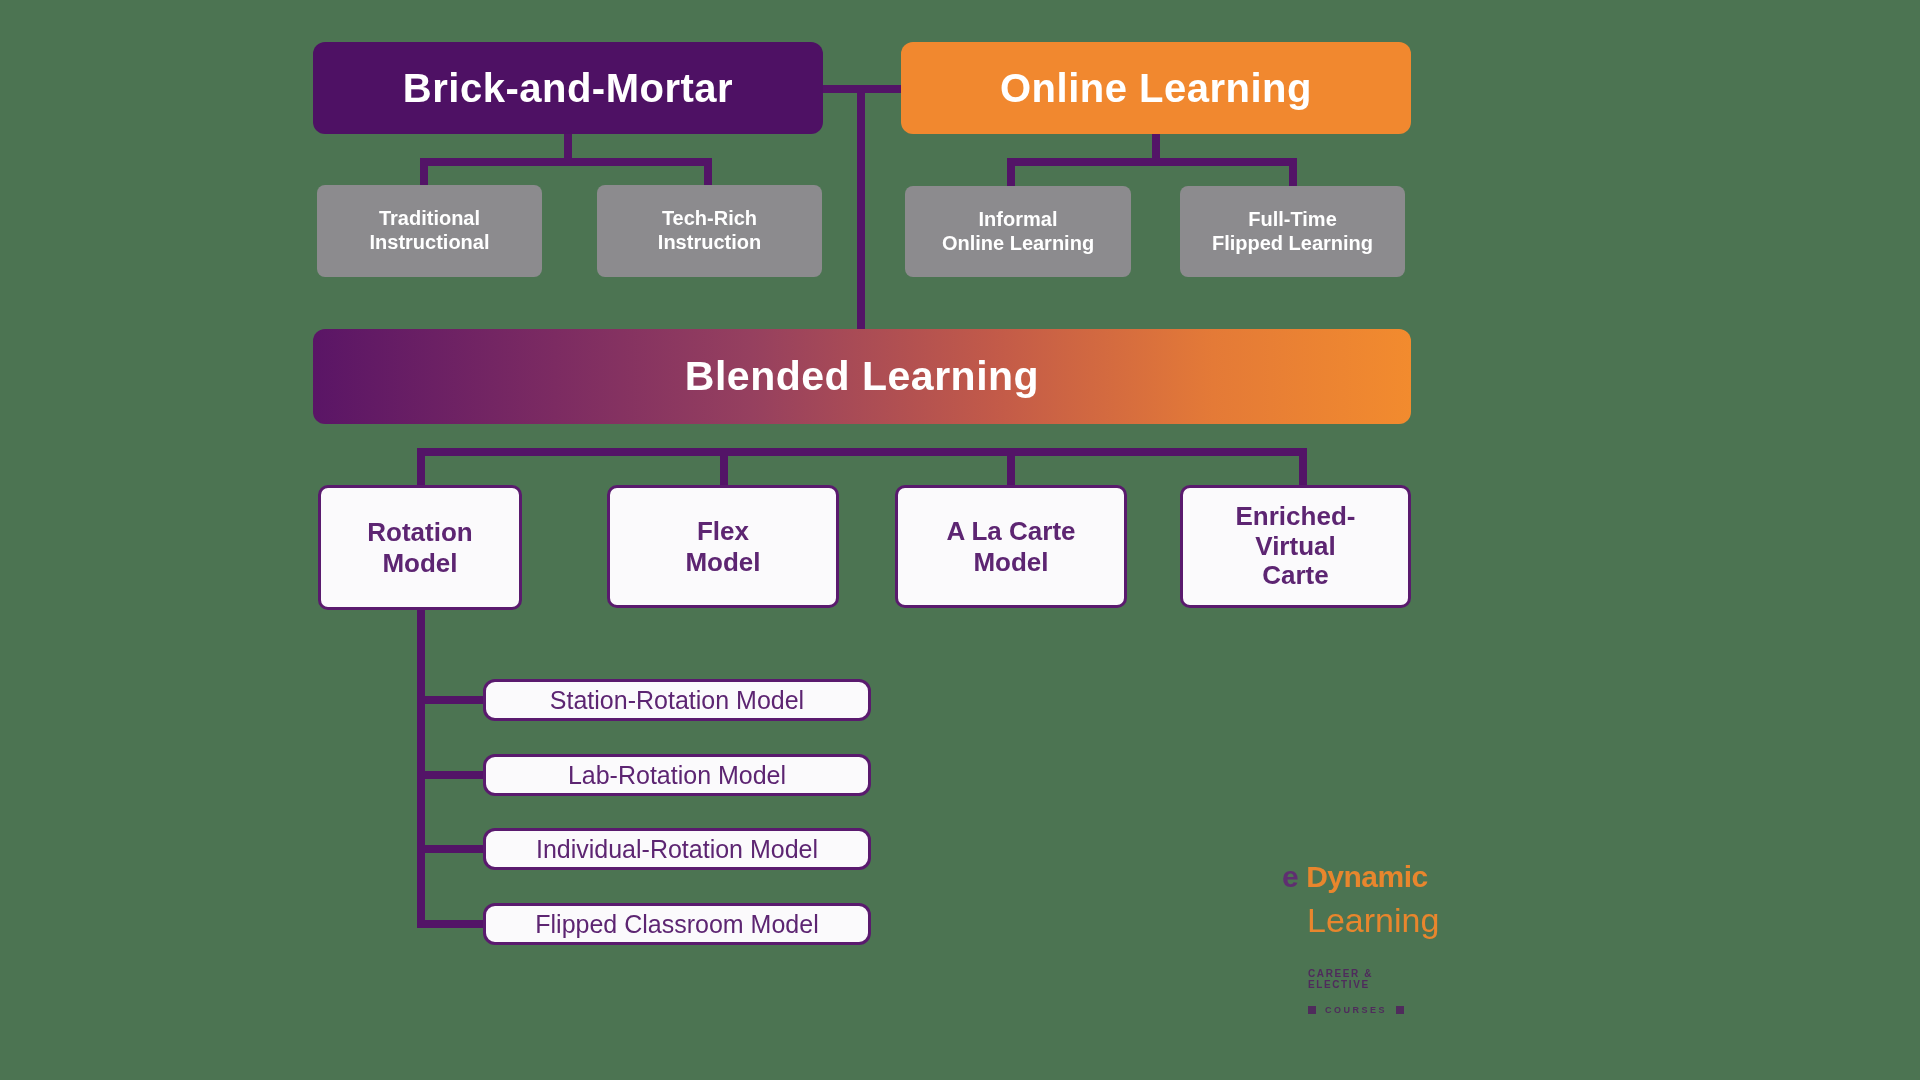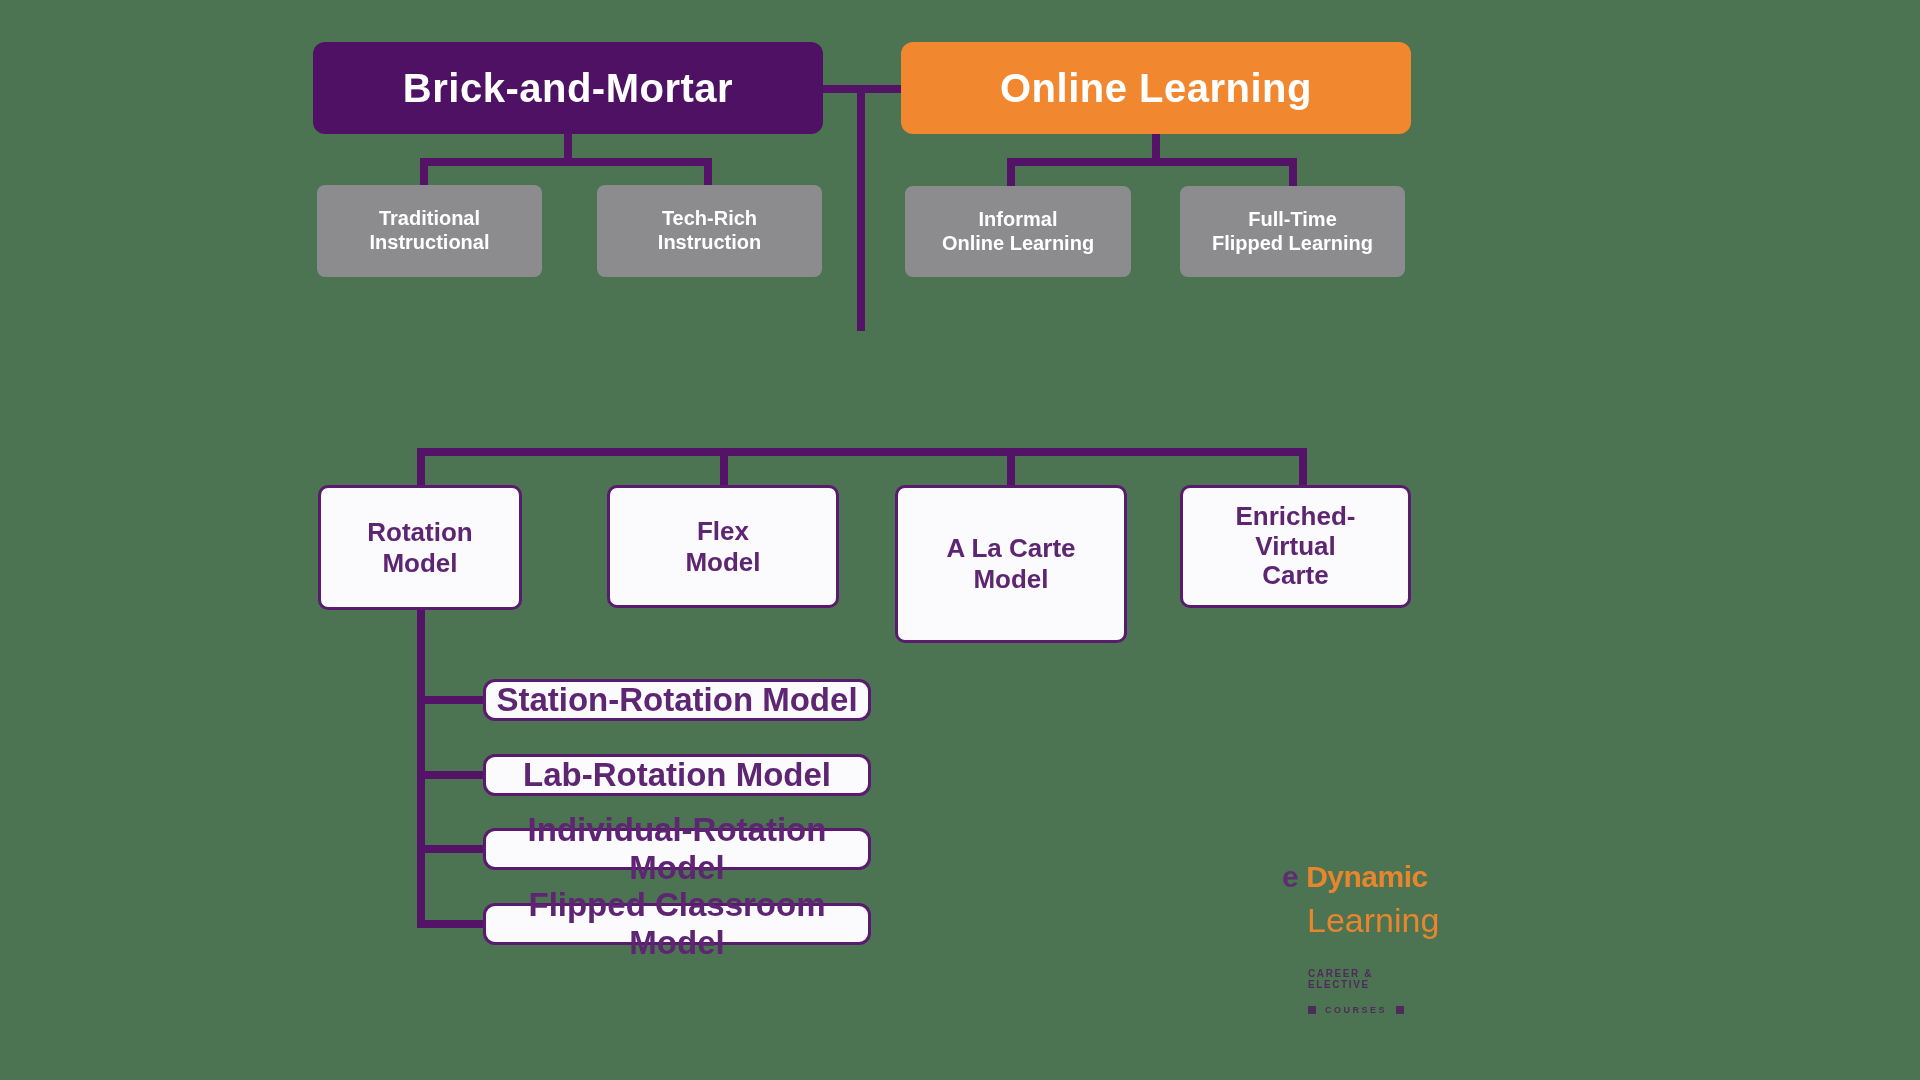--- a/index.html
+++ b/index.html
@@ -61,21 +61,21 @@
     color:var(--node_text);
     border:3px solid var(--node_border);
     font-size:26px;font-weight:bold;
     line-height:1.18;
     border-radius:10px;
   }
   .leaf-node{
     background:var(--node_bg);
     color:var(--node_text);
     border:3px solid var(--node_border);
-    font-size:33px;font-weight:bold;
+    font-size:25px;font-weight:normal;
     border-radius:12px;
   }
 
   
   .ln{position:absolute;background:var(--connector);}
 
   
   .n-brick    {left:305px;top:34px;width:510px;height:92px;}
   .n-online   {left:893px;top:34px;width:510px;height:92px;}
   .c-top-h    {left:813px;top:77px;width:82px;height:8px;}
@@ -103,21 +103,21 @@
   
   .c-comb-h   {left:409px;top:440px;width:890px;height:8px;}
   .c-tooth-1  {left:409px;top:444px;width:8px;height:36px;}
   .c-tooth-2  {left:712px;top:444px;width:8px;height:36px;}
   .c-tooth-3  {left:999px;top:444px;width:8px;height:36px;}
   .c-tooth-4  {left:1291px;top:444px;width:8px;height:36px;}
 
   
   .n-rotation {left:310px;top:477px;width:204px;height:125px;}
   .n-flex     {left:599px;top:477px;width:232px;height:123px;}
-  .n-alacarte {left:887px;top:477px;width:232px;height:158px;}
+  .n-alacarte {left:887px;top:477px;width:232px;height:123px;}
   .n-enriched {left:1172px;top:477px;width:231px;height:123px;line-height:1.15;}
 
   
   .c-rot-v    {left:409px;top:601px;width:8px;height:319px;}
   .c-rot-b1   {left:413px;top:688px;width:62px;height:8px;}
   .c-rot-b2   {left:413px;top:763px;width:62px;height:8px;}
   .c-rot-b3   {left:413px;top:837px;width:62px;height:8px;}
   .c-rot-b4   {left:413px;top:912px;width:62px;height:8px;}
   .n-station  {left:475px;top:671px;width:388px;height:42px;}
   .n-lab      {left:475px;top:746px;width:388px;height:42px;}
@@ -170,20 +170,21 @@
 
   <div class="node gray-node n-trad">Traditional
 Instructional</div>
   <div class="node gray-node n-tech">Tech-Rich
 Instruction</div>
   <div class="node gray-node n-informal">Informal
 Online Learning</div>
   <div class="node gray-node n-fulltime">Full-Time
 Flipped Learning</div>
 
+  <div class="node bar-node n-blended">Blended Learning</div>
 
   <div class="node white-node n-rotation">Rotation
 Model</div>
   <div class="node white-node n-flex">Flex
 Model</div>
   <div class="node white-node n-alacarte">A La Carte
 Model</div>
   <div class="node white-node n-enriched">Enriched-
 Virtual
 Carte</div>

